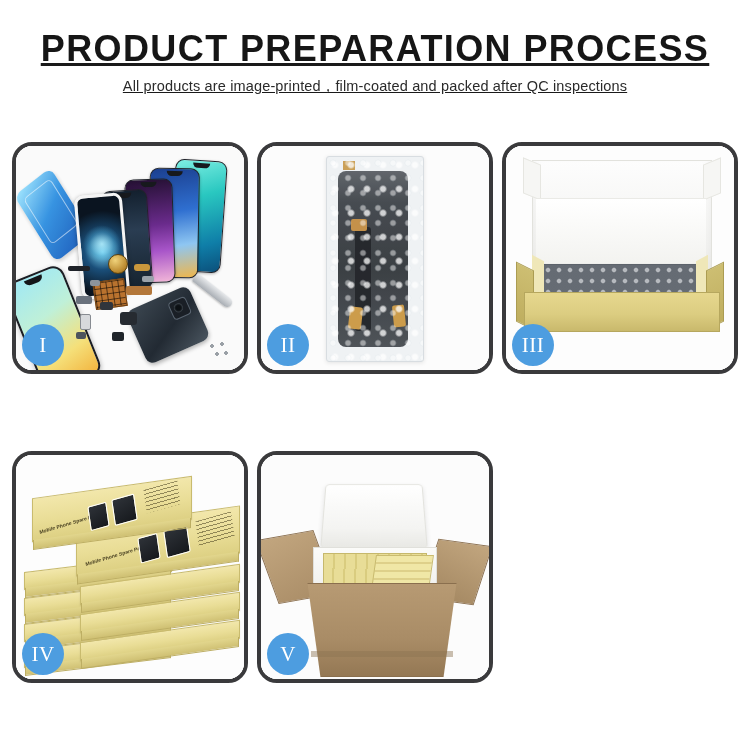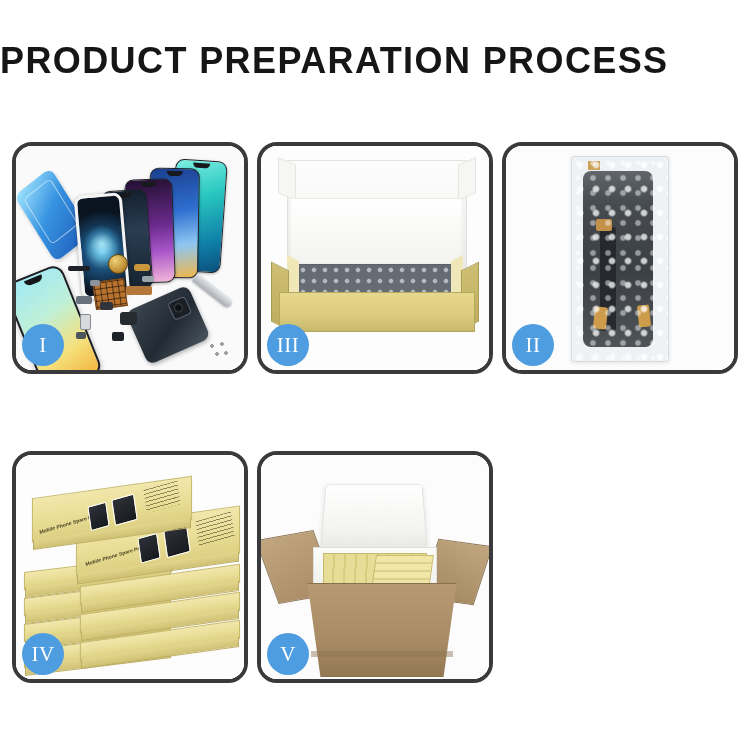--- a/index.html
+++ b/index.html
@@ -18,22 +18,23 @@
   .page {
     position: relative;
     width: 750px;
     height: 750px;
     background: #ffffff;
     box-sizing: border-box;
   }
 
   
   .header {
-    padding-top: 42px;
-    text-align: left;
+    padding-top: 30px;
+    text-align: center;
+    text-decoration: underline;
   }
   .title {
     font-family: "Liberation Sans", sans-serif;
     font-size: 36px;
     font-weight: 700;
     letter-spacing: 1.4px;
     color: #161616;
     line-height: 1.05;
     margin: 0;
     white-space: nowrap;
@@ -454,20 +455,21 @@
     background: rgba(110,90,64,0.45);
   }
 </style>
 </head>
 <body>
 
 <div class="page">
 
   <div class="header">
     <h1 class="title">PRODUCT PREPARATION PROCESS</h1>
+    <p class="subtitle">All products are image-printed，film-coated and packed after QC inspections</p>
   </div>
 
   <div class="grid">
 
     <div class="panel">
       <div class="panel-inner">
         <div class="scene-parts">
           <div class="film-blue"></div>
           <div class="ph ph-a"></div>
           <div class="ph ph-b"></div>
@@ -493,50 +495,50 @@
           <div class="part p12"></div>
           <div class="tweezer"></div>
           <div class="screws"></div>
         </div>
       </div>
       <div class="badge">I</div>
     </div>
 
     <div class="panel">
       <div class="panel-inner">
+        <div class="scene-bubble">
+          <div class="bubblebag">
+            <div class="screen"></div>
+            <div class="flex"></div>
+            <div class="conn-a"></div>
+            <div class="conn-b"></div>
+            <div class="conn-c"></div>
+            <div class="tape"></div>
+            <div class="bubbles"></div>
+            <div class="bubbles-2"></div>
+          </div>
+        </div>
+      </div>
+      <div class="badge">II</div>
+    </div>
+
+    <div class="panel">
+      <div class="panel-inner">
         <div class="scene-box3">
           <div class="b3-lid"></div>
           <div class="b3-foam"></div>
           <div class="b3-wrap"></div>
           <div class="b3-inner-l"></div>
           <div class="b3-inner-r"></div>
           <div class="b3-left"></div>
           <div class="b3-right"></div>
           <div class="b3-front"></div>
         </div>
       </div>
       <div class="badge">III</div>
-    </div>
-
-    <div class="panel">
-      <div class="panel-inner">
-        <div class="scene-bubble">
-          <div class="bubblebag">
-            <div class="screen"></div>
-            <div class="flex"></div>
-            <div class="conn-a"></div>
-            <div class="conn-b"></div>
-            <div class="conn-c"></div>
-            <div class="tape"></div>
-            <div class="bubbles"></div>
-            <div class="bubbles-2"></div>
-          </div>
-        </div>
-      </div>
-      <div class="badge">II</div>
     </div>
 
     <div class="panel">
       <div class="panel-inner">
         <div class="scene-stack">
 
           <div class="sbox" style="left:8px; top:186px; width:146px; height:16px; transform: skewY(-7deg);">
             <div class="sbox-side"></div>
           </div>
           <div class="sbox" style="left:8px; top:160px; width:146px; height:16px; transform: skewY(-7deg);">

